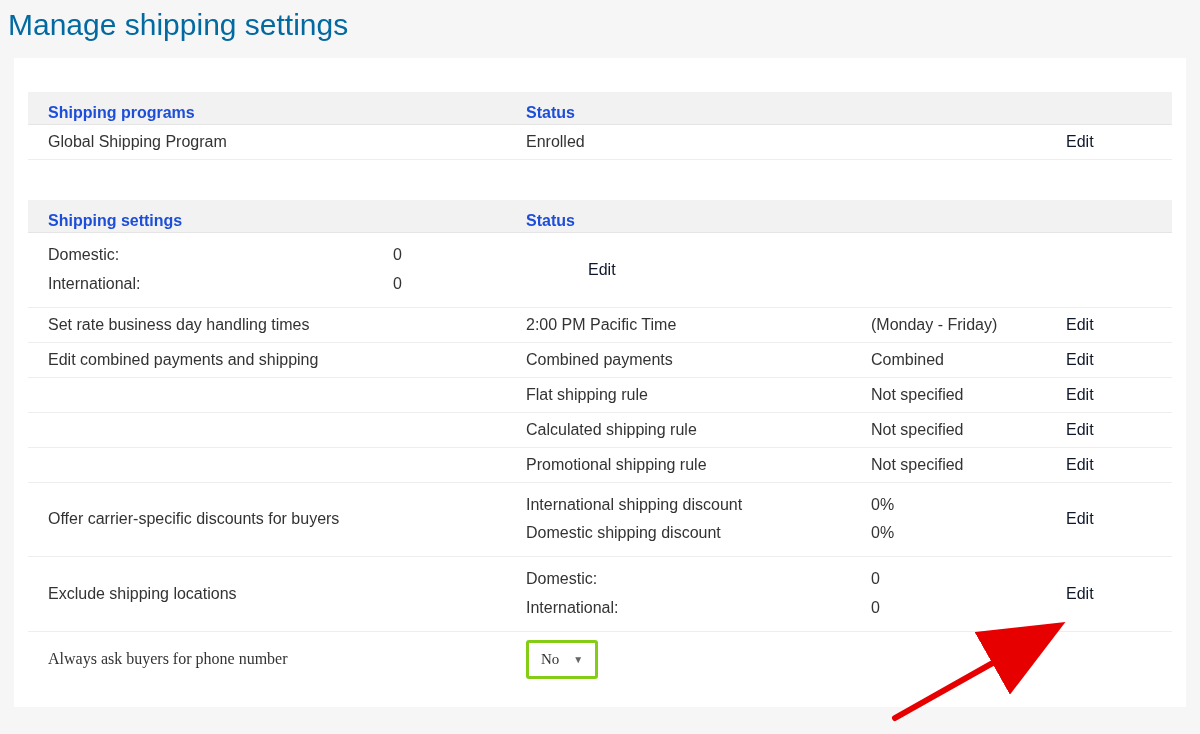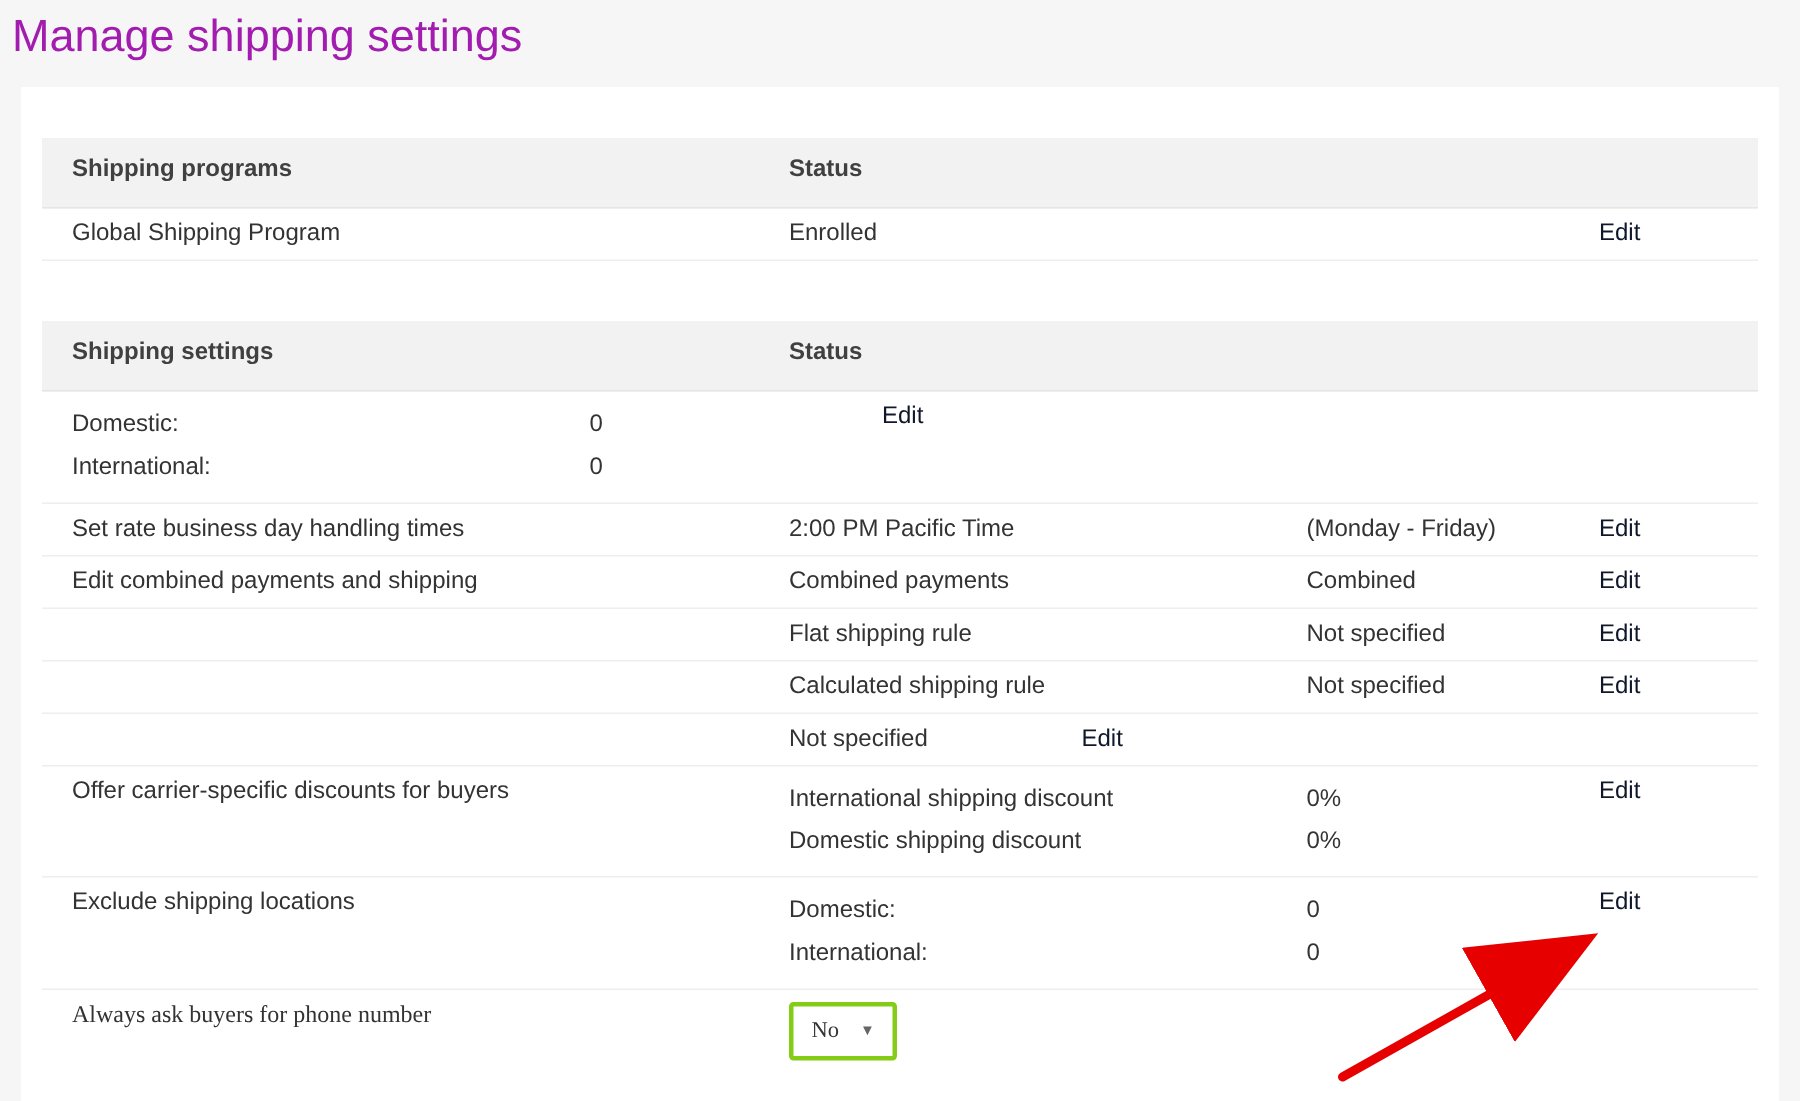--- a/index.html
+++ b/index.html
@@ -13,48 +13,49 @@
   }
   .page {
     width: 1200px;
     min-height: 734px;
     background: #f6f6f6;
     position: relative;
   }
   .page-title {
     font-size: 30px;
     font-weight: 300;
-    color: #a21caf;
+    color: #0369a1;
     padding: 8px 8px 16px 8px;
     margin: 0;
   }
   .card {
     background: #fff;
     margin: 0 14px 0 14px;
     padding: 34px 14px 20px 14px;
   }
   .section {
     margin-bottom: 40px;
   }
   .section:last-child { margin-bottom: 0; }
   .header-row, .data-row, .sub-row {
     display: flex;
     align-items: flex-start;
     padding: 8px 20px;
   }
   .header-row {
     background: #f2f2f2;
     font-weight: 700;
-    color: #404040;
+    color: #1d4ed8;
     border-bottom: 1px solid #e5e5e5;
     padding-top: 12px;
-    padding-bottom: 16px;
+    padding-bottom: 2px;
   }
   .data-row {
     border-bottom: 1px solid #eee;
+    align-items: center;
   }
   .no-border { border-bottom: none; font-family: Liberation Serif, serif; }
   .col-name   { flex: 0 0 478px; }
   .col-status { flex: 0 0 345px; }
   .col-value  { flex: 0 0 195px; }
   .col-action { flex: 1 1 auto; font-weight: 400; }
   .link {
     color: #0f172a;
     cursor: pointer;
     text-decoration: none;
@@ -150,20 +151,21 @@
         <div class="col-action"><a class="link">Edit</a></div>
       </div>
       <div class="data-row">
         <div class="col-name"></div>
         <div class="col-status">Calculated shipping rule</div>
         <div class="col-value">Not specified</div>
         <div class="col-action"><a class="link">Edit</a></div>
       </div>
       <div class="data-row">
         <div class="col-name"></div>
+        <div class="col-status">Promotional shipping rule</div>
         <div class="col-value">Not specified</div>
         <div class="col-action"><a class="link">Edit</a></div>
       </div>
 
       <div class="data-row">
         <div class="col-name">Offer carrier-specific discounts for buyers</div>
         <div class="col-status">
           <span class="multi">International shipping discount</span>
           <span class="multi">Domestic shipping discount</span>
         </div>

